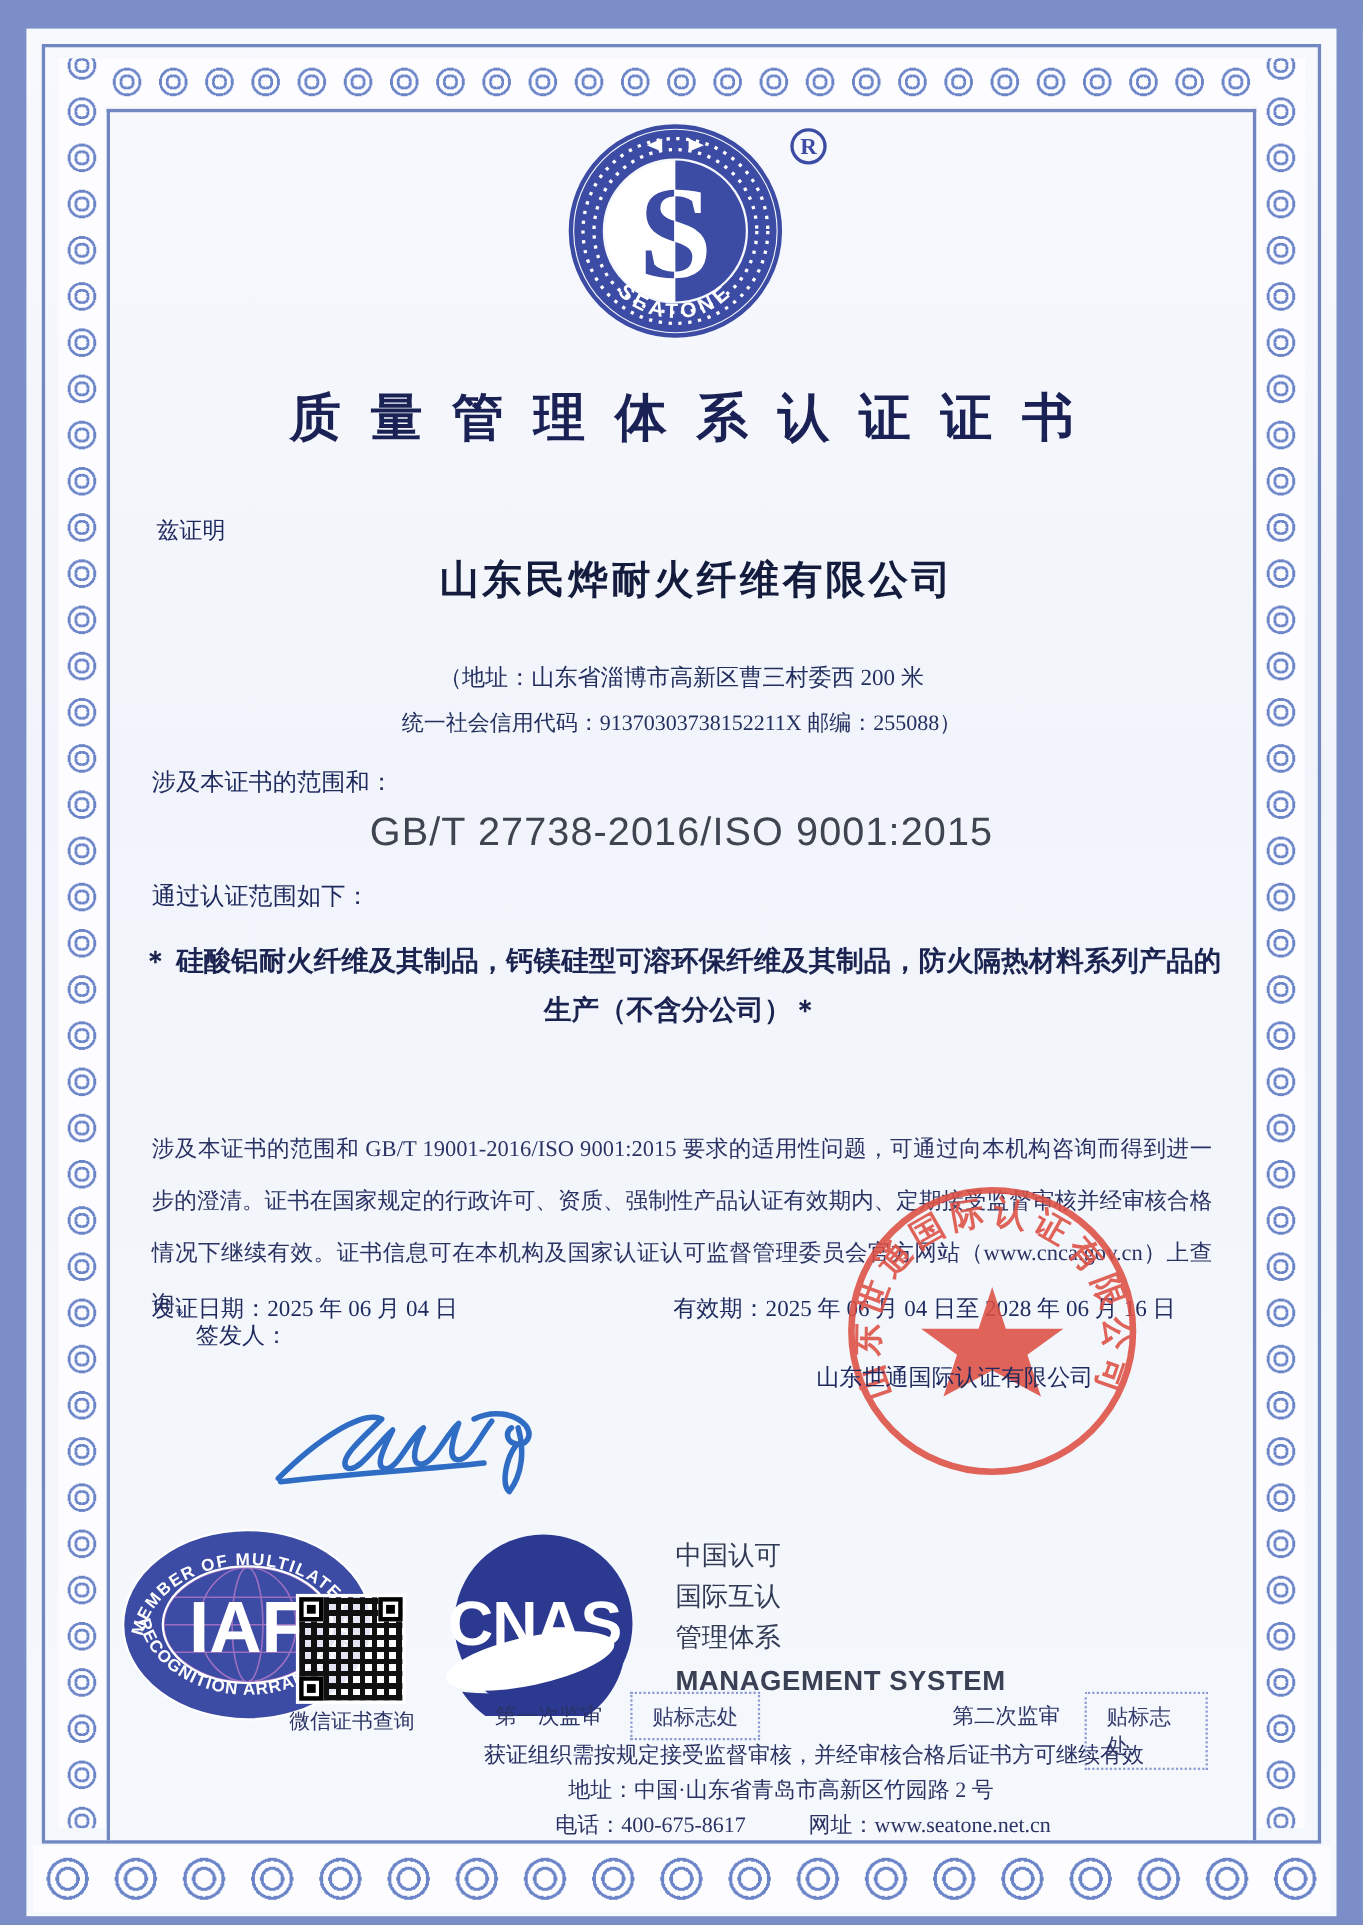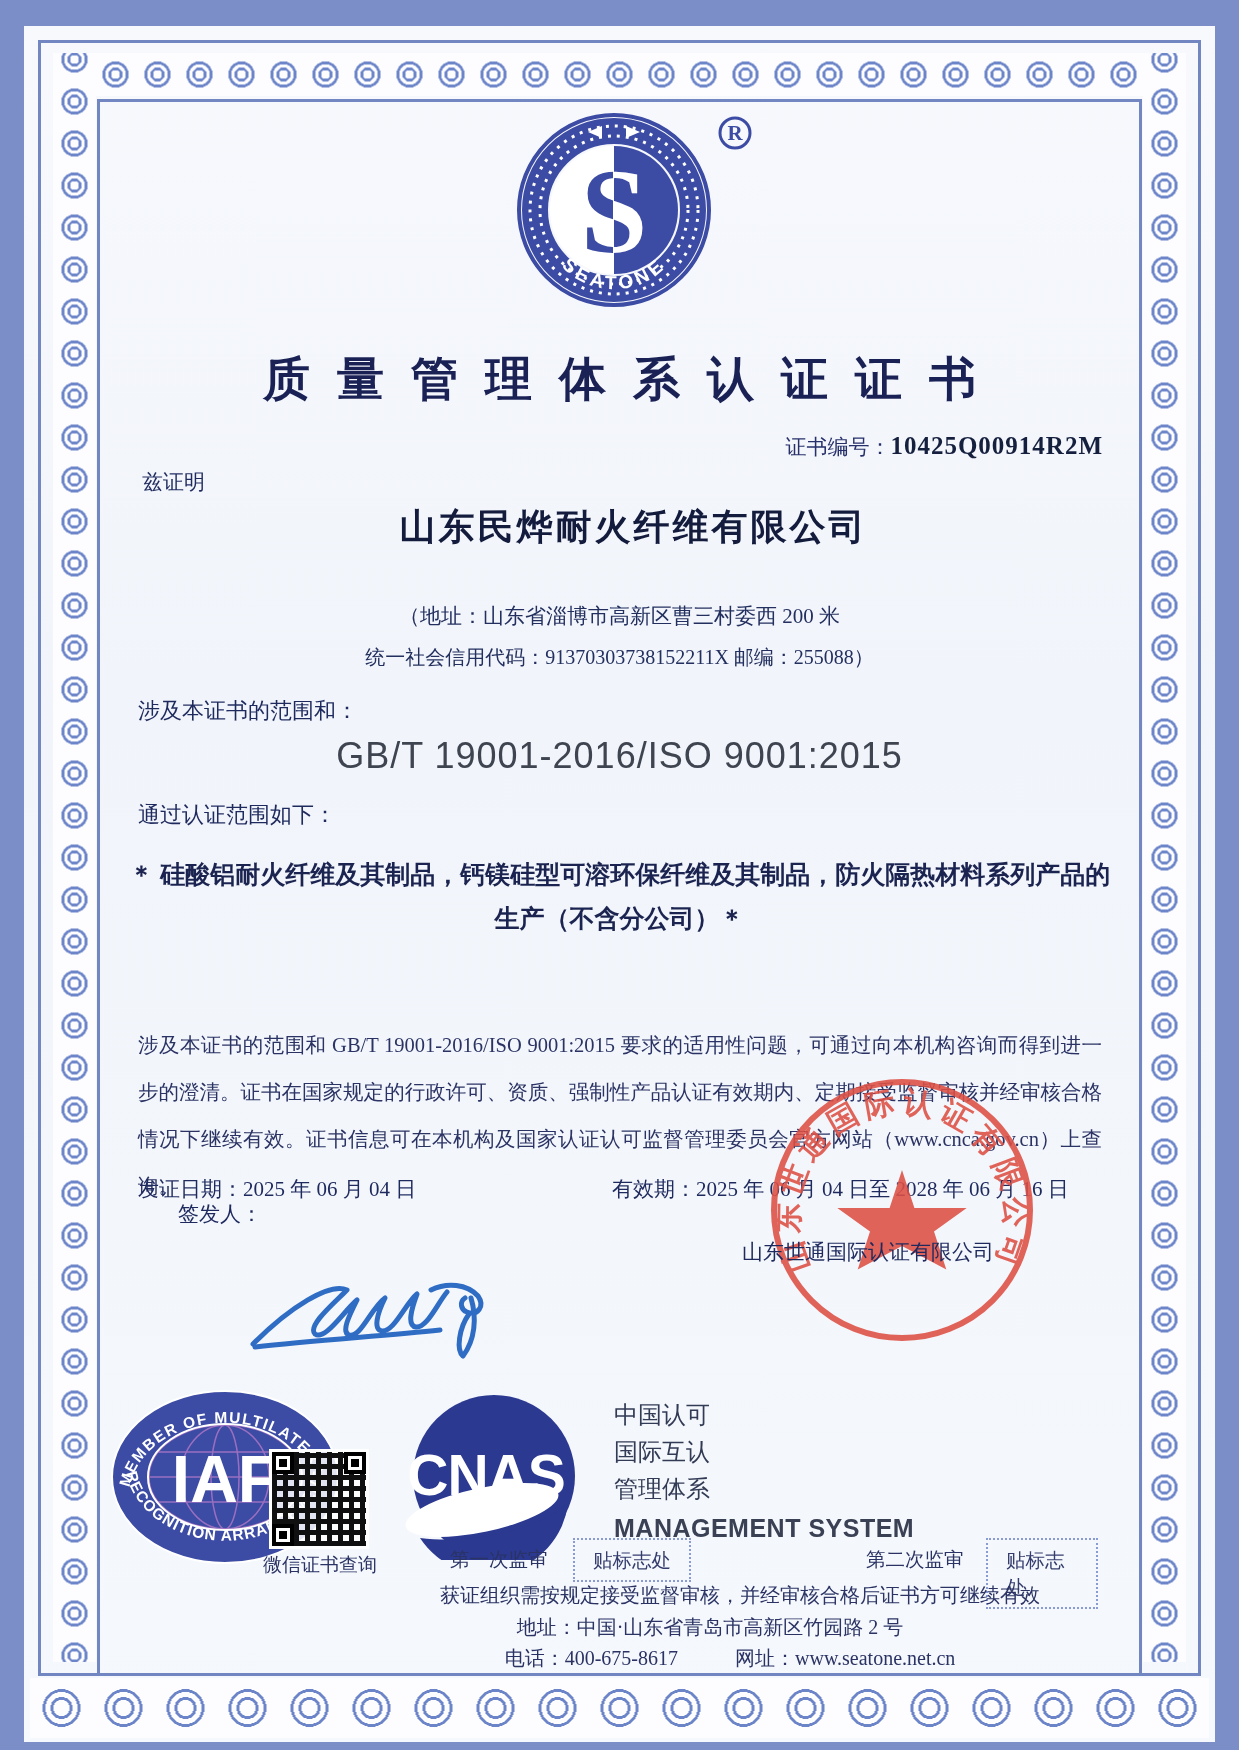--- a/index.html
+++ b/index.html
@@ -126,29 +126,28 @@
         <textPath href="#arcSeatone" startOffset="50%" text-anchor="middle">SEATONE</textPath>
       </text>
 
       <circle cx="243" cy="27" r="15" fill="none" stroke="#3c4ba3" stroke-width="3"></circle>
       <text x="243" y="34" font-family="Liberation Serif, serif" font-size="21" font-weight="bold" fill="#3c4ba3" text-anchor="middle">R</text>
     </svg>
   </div>
 
   <div class="abs center title">质量管理体系认证证书</div>
 
-  <div class="abs certno"><span>证书编号：</span><b>10425Q00914R2M</b></div>
 
   <div class="abs certify">兹证明</div>
   <div class="abs center company">山东民烨耐火纤维有限公司</div>
   <div class="abs center addr1">（地址：山东省淄博市高新区曹三村委西 200 米</div>
   <div class="abs center addr2">统一社会信用代码：91370303738152211X 邮编：255088）</div>
 
   <div class="abs stdlabel">涉及本证书的范围和：</div>
-  <div class="abs center standard">GB/T 19001-2016/ISO 9001:2015</div>
+  <div class="abs center standard">GB/T 27738-2016/ISO 9001:2015</div>
 
   <div class="abs scopelabel">通过认证范围如下：</div>
   <div class="abs scope">＊ 硅酸铝耐火纤维及其制品，钙镁硅型可溶环保纤维及其制品，防火隔热材料系列产品的生产（不含分公司）＊</div>
 
   <div class="abs legal">涉及本证书的范围和 GB/T 19001-2016/ISO 9001:2015 要求的适用性问题，可通过向本机构咨询而得到进一步的澄清。证书在国家规定的行政许可、资质、强制性产品认证有效期内、定期接受监督审核并经审核合格情况下继续有效。证书信息可在本机构及国家认证认可监督管理委员会官方网站（www.cnca.gov.cn）上查询。</div>
 
   <div class="abs daterow-left"><span>发证日期：</span><span>2025 年 06 月 04 日</span></div>
   <div class="abs daterow-right"><span>有效期：</span><span>2025 年 06 月 04 日至 2028 年 06 月 16 日</span></div>
 
   <div class="abs signer">签发人：</div>

